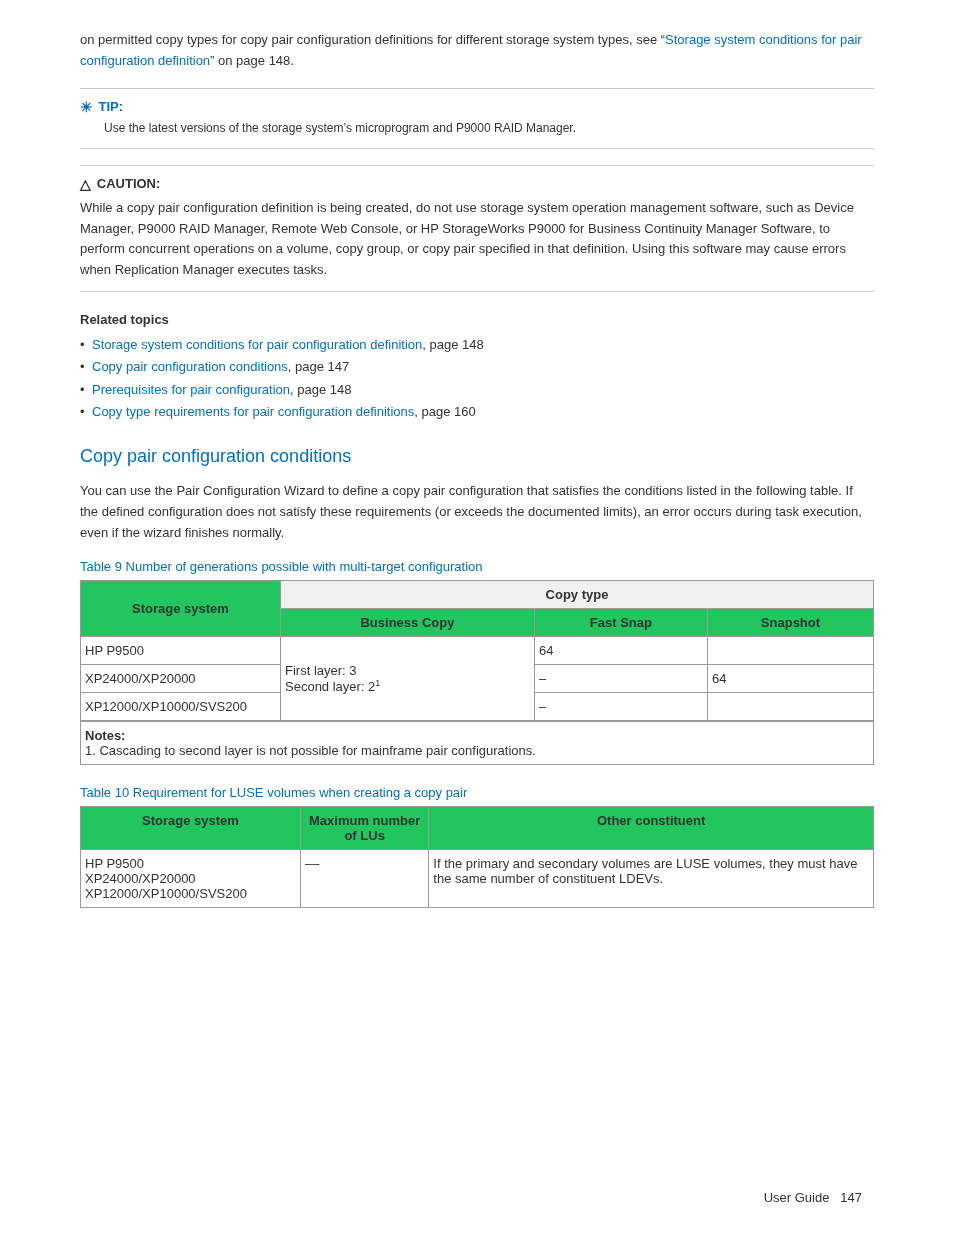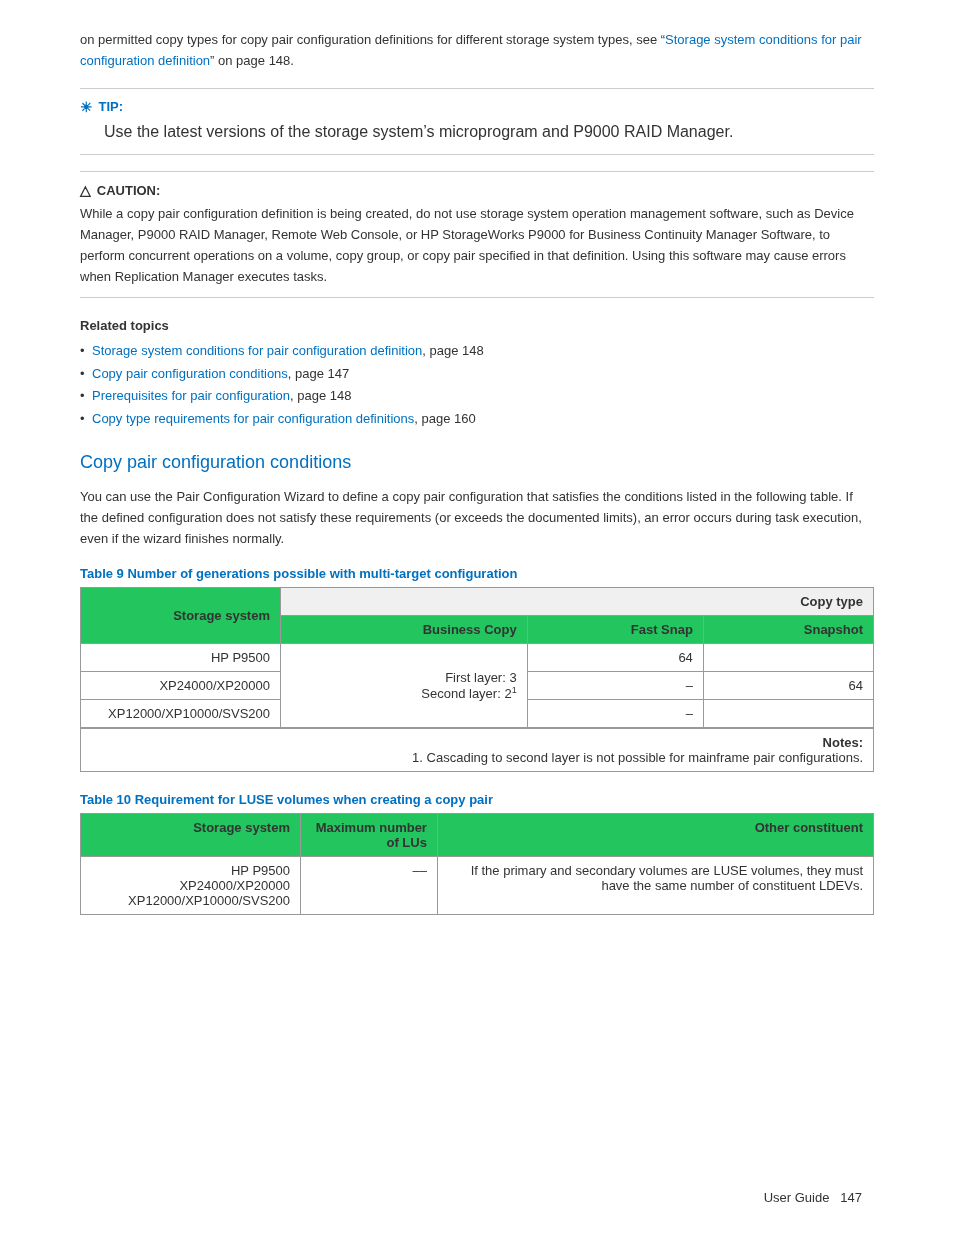--- a/index.html
+++ b/index.html
@@ -41,21 +41,21 @@
       font-weight: bold;
       margin-bottom: 4px;
       display: flex;
       align-items: center;
       gap: 6px;
     }
     .tip-icon {
       font-size: 14px;
     }
     .tip-content {
-      font-size: 16px;
+      font-size: 12px;
       color: #333;
       line-height: 1.6;
       padding-left: 24px;
     }
 
     
     .caution-box {
       border-top: 1px solid #ccc;
       border-bottom: 1px solid #ccc;
       padding: 10px 0 10px 0;
@@ -128,37 +128,36 @@
       font-size: 13px;
       color: #333;
       line-height: 1.6;
       margin-bottom: 16px;
     }
 
     
     .table-caption {
       color: #0070C0;
       font-size: 13px;
-      font-weight: bold;
+      font-weight: normal;
       margin-bottom: 6px;
     }
 
     
     .data-table {
       width: 100%;
       border-collapse: collapse;
       margin-bottom: 20px;
       font-size: 13px;
     }
     .data-table th, .data-table td {
       border: 1px solid #999;
-      padding: 6px 10px;
+      padding: 6px 4px;
       vertical-align: top;
       color: #333;
-      text-align: right;
     }
     .data-table th {
       background: #22c55e;
       font-weight: bold;
     }
     .data-table .copy-type-header {
       background: #f0f0f0;
       font-weight: bold;
     }
     .notes-row td {

